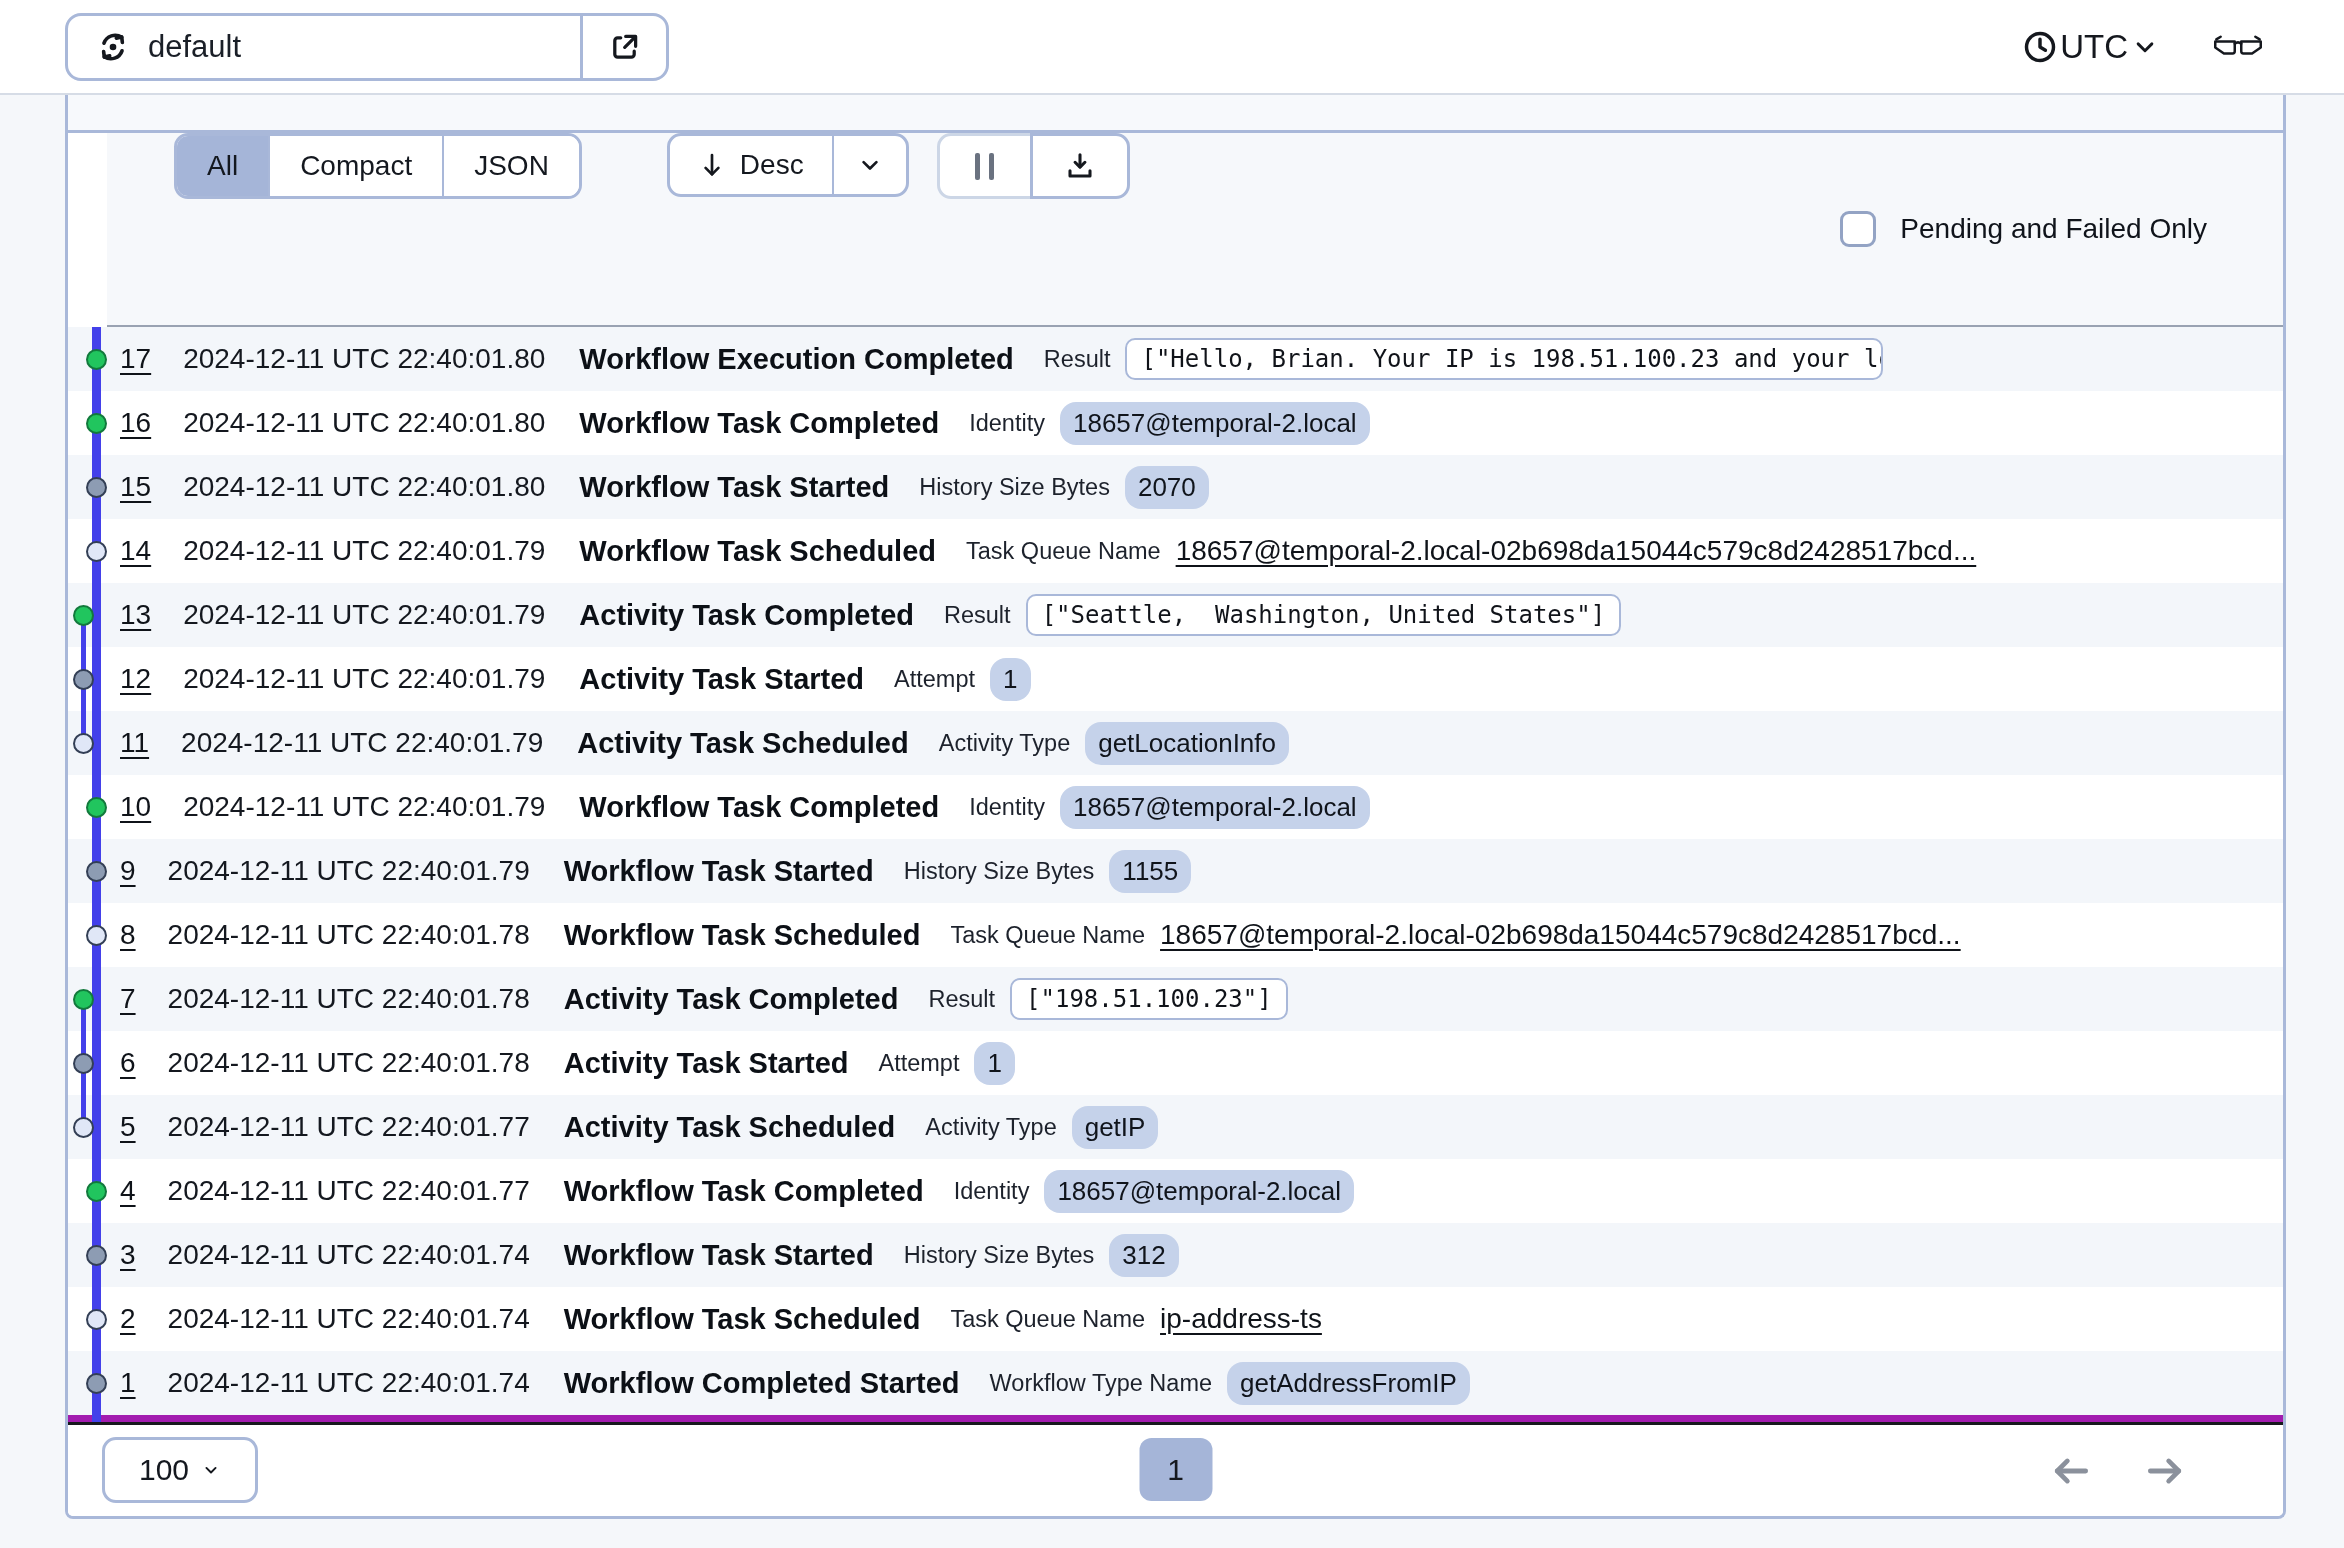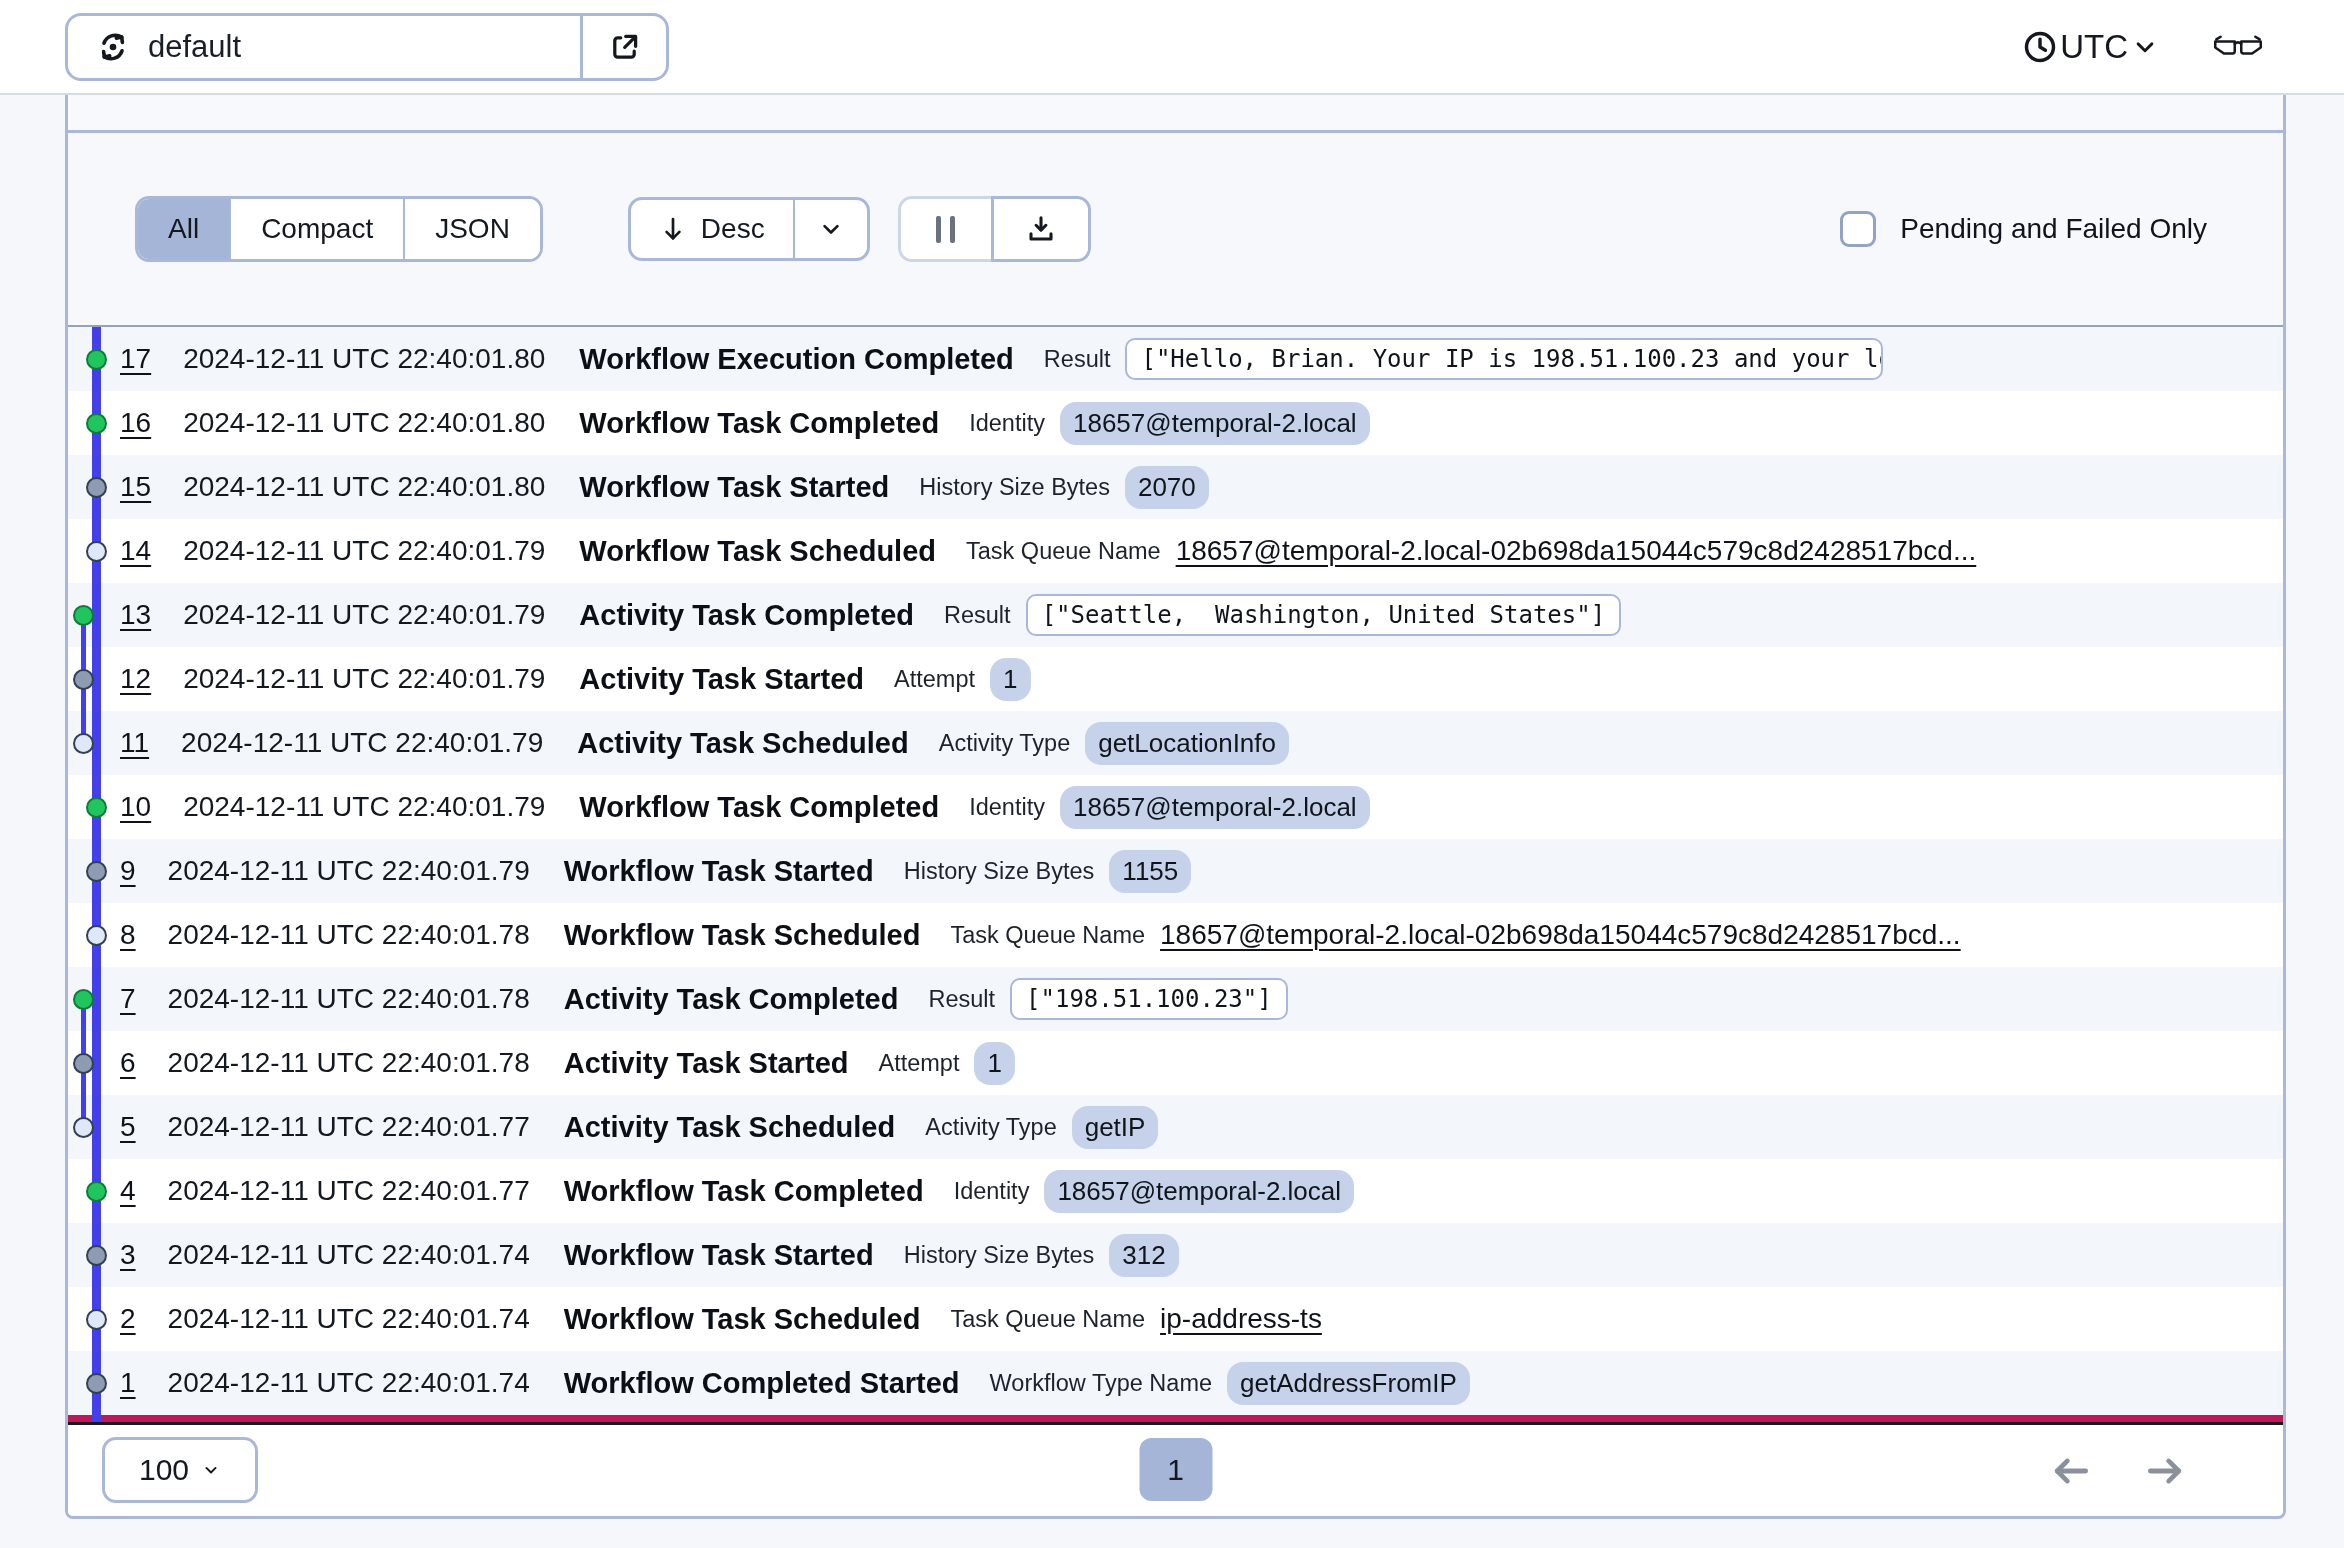--- a/index.html
+++ b/index.html
@@ -23,21 +23,21 @@
 
   svg.ic { display:block; stroke:#15181e; fill:none; stroke-width:2.3;
     stroke-linecap:round; stroke-linejoin:round; }
 
   
   .panel { position:absolute; left:65px; top:95px; width:2221px; height:1424px;
     border:3px solid #a9b8d9; border-top:none; border-radius:0 0 8px 8px;
     background:#fff; display:flex; flex-direction:column; overflow:hidden; }
   .panel-strip { height:38px; background:#f7f9fc; border-bottom:3px solid #a9b8d9; }
   .toolbar { height:194px; background:#f6f8fb; border-bottom:2px solid #99a2b2;
-    display:flex; align-items:center; padding:0 38px 0 67px; }
+    display:flex; padding:0 38px 0 67px;margin-left:39px; }
 
   .seg-group { display:flex; height:66px; border:3px solid #a9b8d9; border-radius:14px;
     overflow:hidden; background:#fff; }
   .seg { display:flex; align-items:center; justify-content:center; font-size:28px;
     padding:0 30px; background:#fff; cursor:pointer; border-left:2px solid #a9b8d9; }
   .seg:first-child { border-left:none; }
   .seg.active { background:#a5b5d8; }
 
   .sort-group { display:flex; height:64px; border:3px solid #a9b8d9; border-radius:14px;
     overflow:hidden; background:#fff; margin-left:85px; }
@@ -54,21 +54,21 @@
     margin-left:-3px; background:#fff; display:flex; align-items:center; justify-content:center; cursor:pointer; }
 
   .toolbar-right { margin-left:auto; display:flex; align-items:center; }
   .pf-check { width:36px; height:36px; border:3.5px solid #93a3c4; border-radius:9px;
     background:#fff; cursor:pointer; }
   .pf-label { font-size:28px; font-weight:500; color:#10141b; margin:0 38px 0 24px; }
   .et-btn { height:78px; display:flex; align-items:center; gap:18px; padding:0 36px;
     border:3px solid #a9b8d9; border-radius:16px; background:#fff; font-size:29px; cursor:pointer; }
 
   
-  .etable { flex:1; position:relative; background:#be185d;
+  .etable { flex:1; position:relative; background:#a21caf;
     border-bottom:3px solid #16181d; overflow:hidden; }
   .rail { position:absolute; inset:0; pointer-events:none; z-index:2; }
   .mainline { position:absolute; left:24px; top:0; bottom:0; width:9px; background:#4340ea; }
   .connector { position:absolute; left:13px; width:5px; background:#4340ea; }
 
   .erow { height:64px; display:flex; align-items:center; padding-left:52px;
     position:relative; white-space:nowrap; background:#fff; cursor:pointer; }
   .erow.striped { background:#f3f6fa; }
   .dot { position:absolute; top:50%; margin-top:-10.5px; width:21px; height:21px;
     border-radius:50%; z-index:3; border:2.5px solid #333f55; }

